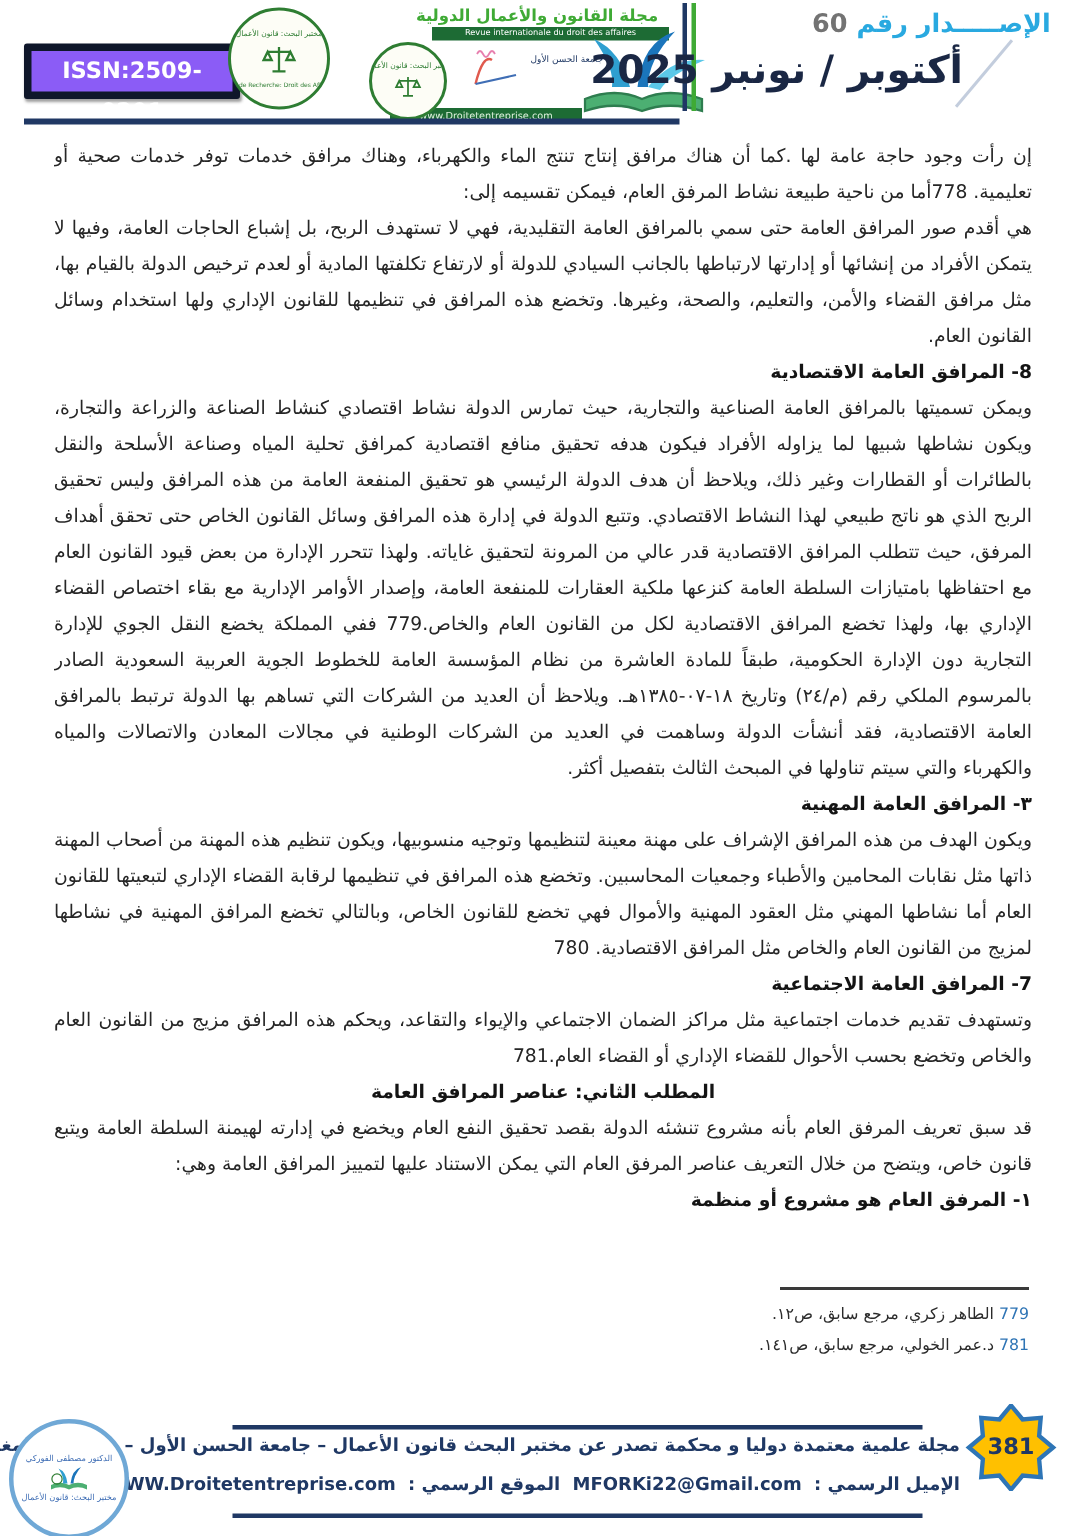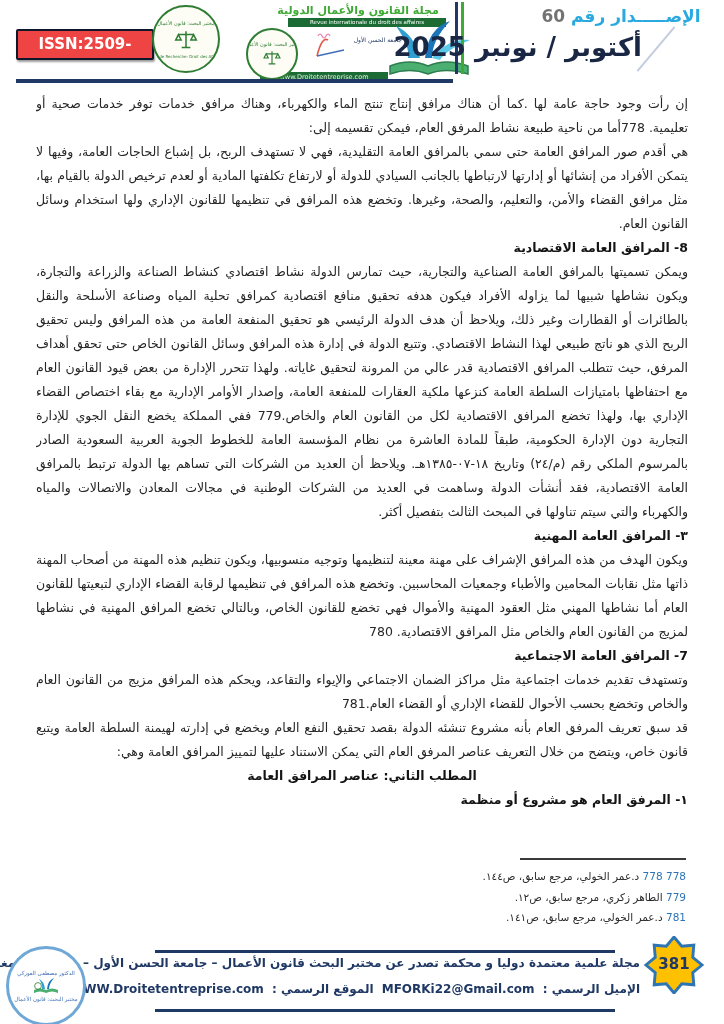--- a/index.html
+++ b/index.html
@@ -4,21 +4,21 @@
 <style>
   html,body { margin:0; padding:0; background:#ffffff; }
   .page {
     position:relative; width:724px; height:1024px; background:#ffffff;
     font-family:"DejaVu Sans", sans-serif; overflow:hidden;
   }
 
   
   .issn-badge {
     position:absolute; left:16px; top:29px; width:134px; height:27px;
-    background:#ef4444; border:2px solid #0f172a; border-radius:2px;
+    background:#8b5cf6; border:5px solid #0f172a; border-radius:2px;
     color:#fff; font-weight:bold; font-size:15px; text-align:center; line-height:27px;
     box-shadow:1px 2px 2px rgba(40,40,40,.45);
   }
   .seal {
     position:absolute; border-radius:50%; border:2px solid #2e7d32; background:#fdfdf6;
     display:flex; flex-direction:column; align-items:center; justify-content:center; gap:1px;
     overflow:hidden;
   }
   .seal-1 { left:152px; top:5px;  width:64px; height:64px; }
   .seal-2 { left:246px; top:28px; width:48px; height:48px; }
@@ -142,28 +142,27 @@
 
   <div class="body-text">
       <div class="blk p">إن رأت وجود حاجة عامة لها .كما أن هناك مرافق إنتاج تنتج الماء والكهرباء، وهناك مرافق خدمات توفر خدمات صحية أو تعليمية. 778أما من ناحية طبيعة نشاط المرفق العام، فيمكن تقسيمه إلى:</div>
       <div class="blk p">هي أقدم صور المرافق العامة حتى سمي بالمرافق العامة التقليدية، فهي لا تستهدف الربح، بل إشباع الحاجات العامة، وفيها لا يتمكن الأفراد من إنشائها أو إدارتها لارتباطها بالجانب السيادي للدولة أو لارتفاع تكلفتها المادية أو لعدم ترخيص الدولة بالقيام بها، مثل مرافق القضاء والأمن، والتعليم، والصحة، وغيرها. وتخضع هذه المرافق في تنظيمها للقانون الإداري ولها استخدام وسائل القانون العام.</div>
       <div class="blk h">8- المرافق العامة الاقتصادية</div>
       <div class="blk p">ويمكن تسميتها بالمرافق العامة الصناعية والتجارية، حيث تمارس الدولة نشاط اقتصادي كنشاط الصناعة والزراعة والتجارة، ويكون نشاطها شبيها لما يزاوله الأفراد فيكون هدفه تحقيق منافع اقتصادية كمرافق تحلية المياه وصناعة الأسلحة والنقل بالطائرات أو القطارات وغير ذلك، ويلاحظ أن هدف الدولة الرئيسي هو تحقيق المنفعة العامة من هذه المرافق وليس تحقيق الربح الذي هو ناتج طبيعي لهذا النشاط الاقتصادي. وتتبع الدولة في إدارة هذه المرافق وسائل القانون الخاص حتى تحقق أهداف المرفق، حيث تتطلب المرافق الاقتصادية قدر عالي من المرونة لتحقيق غاياته. ولهذا تتحرر الإدارة من بعض قيود القانون العام مع احتفاظها بامتيازات السلطة العامة كنزعها ملكية العقارات للمنفعة العامة، وإصدار الأوامر الإدارية مع بقاء اختصاص القضاء الإداري بها، ولهذا تخضع المرافق الاقتصادية لكل من القانون العام والخاص.779 ففي المملكة يخضع النقل الجوي للإدارة التجارية دون الإدارة الحكومية، طبقاً للمادة العاشرة من نظام المؤسسة العامة للخطوط الجوية العربية السعودية الصادر بالمرسوم الملكي رقم (م/٢٤) وتاريخ ١٨-٠٧-١٣٨٥هـ. ويلاحظ أن العديد من الشركات التي تساهم بها الدولة ترتبط بالمرافق العامة الاقتصادية، فقد أنشأت الدولة وساهمت في العديد من الشركات الوطنية في مجالات المعادن والاتصالات والمياه والكهرباء والتي سيتم تناولها في المبحث الثالث بتفصيل أكثر.</div>
       <div class="blk h">٣- المرافق العامة المهنية</div>
       <div class="blk p">ويكون الهدف من هذه المرافق الإشراف على مهنة معينة لتنظيمها وتوجيه منسوبيها، ويكون تنظيم هذه المهنة من أصحاب المهنة ذاتها مثل نقابات المحامين والأطباء وجمعيات المحاسبين. وتخضع هذه المرافق في تنظيمها لرقابة القضاء الإداري لتبعيتها للقانون العام أما نشاطها المهني مثل العقود المهنية والأموال فهي تخضع للقانون الخاص، وبالتالي تخضع المرافق المهنية في نشاطها لمزيج من القانون العام والخاص مثل المرافق الاقتصادية. 780</div>
       <div class="blk h">7- المرافق العامة الاجتماعية</div>
       <div class="blk p">وتستهدف تقديم خدمات اجتماعية مثل مراكز الضمان الاجتماعي والإيواء والتقاعد، ويحكم هذه المرافق مزيج من القانون العام والخاص وتخضع بحسب الأحوال للقضاء الإداري أو القضاء العام.781</div>
+      <div class="blk hc">المطلب الثاني: عناصر المرافق العامة</div>
       <div class="blk p">قد سبق تعريف المرفق العام بأنه مشروع تنشئه الدولة بقصد تحقيق النفع العام ويخضع في إدارته لهيمنة السلطة العامة ويتبع قانون خاص، ويتضح من خلال التعريف عناصر المرفق العام التي يمكن الاستناد عليها لتمييز المرافق العامة وهي:</div>
-      <div class="blk hc">المطلب الثاني: عناصر المرافق العامة</div>
       <div class="blk h">١- المرفق العام هو مشروع أو منظمة</div>
     </div>
 
   <div class="fn-sep"></div>
   <div class="footnotes">
-      <div class="fn-row"><span class="fn-num">778 778</span><span> د.عمر الخولي، مرجع سابق، ص١٤٤.</span></div>
       <div class="fn-row"><span class="fn-num">779</span><span> الطاهر زكري، مرجع سابق، ص١٢.</span></div>
       <div class="fn-row"><span class="fn-num">781</span><span> د.عمر الخولي، مرجع سابق، ص١٤١.</span></div>
     </div>
 
   <div class="footer-line-top"></div>
   <div class="footer-text1">مجلة علمية معتمدة دوليا و محكمة تصدر عن مختبر البحث قانون الأعمال – جامعة الحسن الأول – سطات – المغرب</div>
   <div class="footer-text2">
     <span>الإميل الرسمي :</span>
     <span class="sep">MFORKi22@Gmail.com</span>
     <span>الموقع الرسمي :</span>

